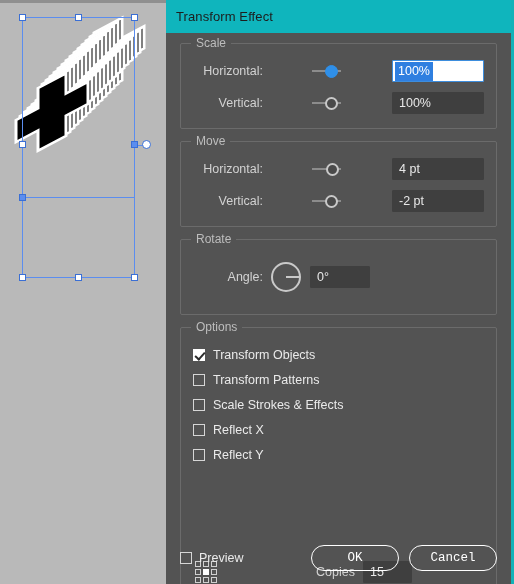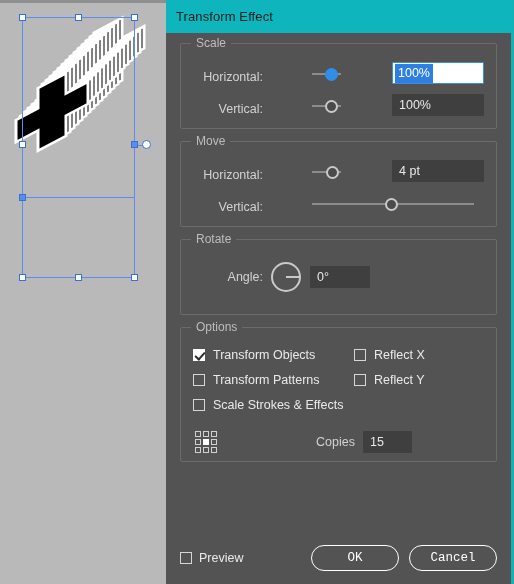--- a/index.html
+++ b/index.html
@@ -31,21 +31,21 @@
   .dialog{position:absolute;left:166px;top:0;width:348px;height:584px;
           background:#535353;border-right:3px solid #12b2b8;box-sizing:border-box;}
   .titlebar{height:33px;background:#0fb5bd;display:flex;align-items:center;padding-left:10px;}
   .titlebar .title{font-size:13px;color:#1d1d1d;letter-spacing:.1px;}
   .dialog-body{padding:10px 14px 0 14px;}
 
   
   .group{position:relative;border:1px solid #6b6b6b;border-radius:2px;margin-bottom:12px;padding:14px 12px 12px 12px;box-sizing:border-box;}
   .group > .group-title{position:absolute;top:-8px;left:10px;background:#535353;padding:0 5px;font-size:12px;color:#bdbdbd;}
 
-  .row{display:flex;align-items:flex-end;height:26px;margin-bottom:6px;gap:41px;}
+  .row{display:flex;align-items:center;height:26px;margin-bottom:6px;gap:41px;}
   .row:last-child{margin-bottom:0;}
   .row-label{font-size:12.5px;color:#d2d2d2;text-align:right;width:78px;flex:0 0 78px;padding-right:8px;box-sizing:border-box;white-space:nowrap;}
 
   
   .slider{position:relative;flex:1 1 auto;height:20px;margin-right:10px;}
   .slider .track{position:absolute;left:0;right:0;top:9px;height:2px;background:#8c8c8c;}
   .thumb{position:absolute;top:4px;width:13px;height:13px;border-radius:50%;box-sizing:border-box;}
   .thumb.active{background:#2f8fe8;border:1px solid #2f8fe8;}
   .thumb.idle{background:#4a4a4a;border:2px solid #c9c9c9;}
 
@@ -55,21 +55,21 @@
   .field.focused{background:#ffffff;border:1px solid #3d8ddd;color:#111;padding:0 2px;}
   .field.focused .selected-text{background:#2f7fe0;color:#fff;padding:0 3px;display:inline-block;line-height:19px;}
 
   
   .rotate-row{display:flex;align-items:center;height:42px;}
   .dial{width:30px;height:30px;border-radius:50%;border:2px solid #c9c9c9;box-sizing:border-box;position:relative;margin:0 9px 0 0;}
   .dial .needle{position:absolute;left:50%;top:50%;width:13px;height:2px;background:#c9c9c9;transform:translateY(-1px);}
   .field.angle{width:60px;}
 
   
-  .opt-grid{display:flex;}
+  .opt-grid{display:flex;flex-direction:column;}
   .opt-col{flex:1 1 auto;}
   .opt-col.right{flex:0 0 130px;}
   .check-row{display:flex;align-items:center;height:25px;}
   .cbox{width:12px;height:12px;border:1px solid #d6d6d6;box-sizing:border-box;margin-right:8px;flex:0 0 12px;position:relative;background:transparent;}
   .cbox.checked{background:#ffffff;border-color:#ffffff;}
   .cbox.checked::after{content:"";position:absolute;left:3px;top:0px;width:4px;height:8px;border:solid #2b2b2b;border-width:0 2px 2px 0;transform:rotate(42deg);}
   .check-label{font-size:12.5px;color:#eaeaea;white-space:nowrap;}
 
   
   .copies-row{display:flex;align-items:center;margin-top:10px;height:30px;}
@@ -186,20 +186,21 @@
           </div>
           <div class="field">4 pt</div>
         </div>
 
         <div class="row">
           <span class="row-label">Vertical:</span>
           <div class="slider">
             <div class="track"></div>
             <div class="thumb idle" style="left:45%;"></div>
           </div>
+          <div class="field">-2 pt</div>
         </div>
       </div>
 
       <div class="group" style="padding-top:16px;padding-bottom:16px;">
         <span class="group-title">Rotate</span>
         <div class="rotate-row">
           <span class="row-label">Angle:</span>
           <div class="dial">
             <div class="needle"></div>
           </div>

